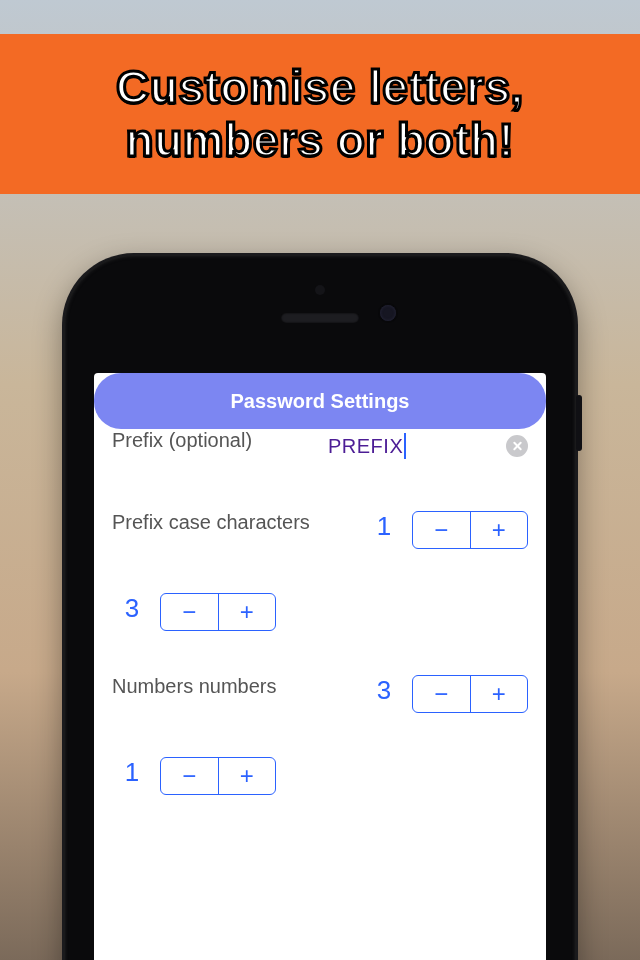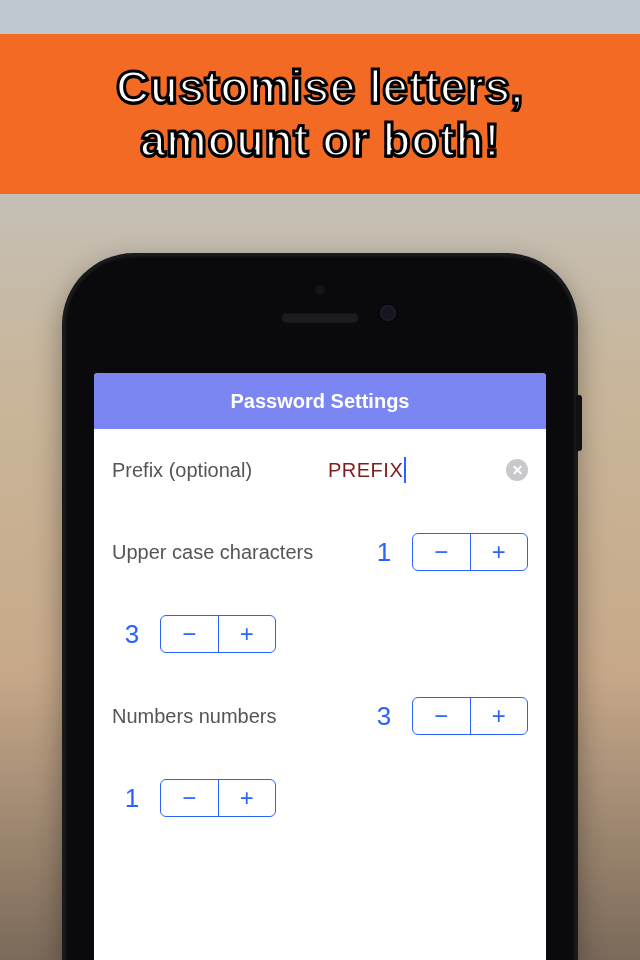--- a/index.html
+++ b/index.html
@@ -49,34 +49,34 @@
     width:10px; height:10px; background:#141418; border-radius:50%;
   }
   .screen {
     position: absolute; left: 30px; top: 118px; width: 452px; height: 760px;
     background: #fff; overflow: hidden; border-radius: 4px;
   }
   
   .screen-header {
     height: 56px; background: #7c86f2; color: #fff;
     display: flex; align-items: center; justify-content: center;
-    font-size: 20px; font-weight: 600;
+    font-size: 20px; font-weight: 600; border-radius: 27px;
   }
   .content { padding: 0 18px; }
   .row {
-    display: flex; align-items: center; height: 82px;
+    display: flex; height: 82px;
     color: #555; font-size: 20px; font-weight: 300;
   }
   .row .label { flex: 1 1 auto; }
   .prefix-field {
     flex: 0 0 200px; height: 34px; position: relative;
     display: flex; align-items: center;
   }
   .prefix-text {
-    color: #7f1d1d; font-size: 20px; font-weight: 400; letter-spacing: .5px;
+    color: #4c1d95; font-size: 20px; font-weight: 400; letter-spacing: .5px;
   }
   .caret {
     display:inline-block; width:2px; height:26px; background:#2b62ff; margin-left:1px; vertical-align:middle;
   }
   .clear-btn {
     position:absolute; right:0; top:50%; transform:translateY(-50%);
     width:22px; height:22px; border-radius:50%; background:#c9c9cc;
     display:flex; align-items:center; justify-content:center;
   }
   .clear-btn::before, .clear-btn::after{
@@ -96,21 +96,21 @@
     color:#2b62ff; font-size:24px; font-weight:400;
   }
   .stepper .minus{ border-right:1.5px solid #2b62ff; }
 </style>
 </head>
 <body>
 <div class="stage">
 
   <div class="promo">
     <div class="promo-text">
-      <span>Customise letters,</span><br><span>amount or both!</span>
+      <span>Customise letters,</span><br><span>numbers or both!</span>
     </div>
   </div>
 
   <div class="phone">
     <div class="sensor"></div>
     <div class="earpiece"></div>
     <div class="camera"></div>
 
     <div class="screen">
       <div class="screen-header">
@@ -122,21 +122,21 @@
         <div class="row">
           <div class="label">Prefix (optional)</div>
           <div class="prefix-field">
             <span class="prefix-text">PREFIX</span>
               <span class="caret"></span>
             <span class="clear-btn"></span>
           </div>
         </div>
 
         <div class="row">
-          <div class="label">Upper case characters</div>
+          <div class="label">Prefix case characters</div>
           <div class="value">1</div>
           <div class="stepper">
             <div class="minus">−</div>
             <div class="plus">+</div>
           </div>
         </div>
 
         <div class="row">
           <div class="value">3</div>
           <div class="stepper">

